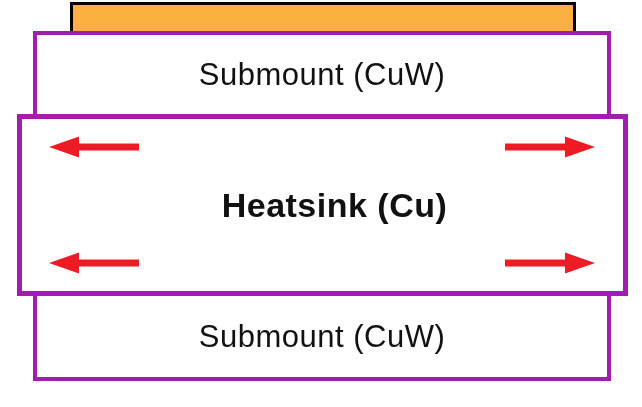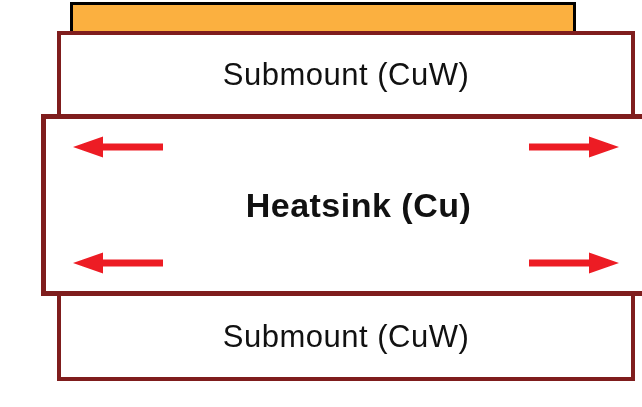--- a/index.html
+++ b/index.html
@@ -11,26 +11,25 @@
   .canvas {
     position: relative;
     width: 642px;
     height: 407px;
     background: #ffffff;
     overflow: hidden;
   }
   .layer-box {
     position: absolute;
     background: #ffffff;
-    border: 4px solid #7f1d1d;
+    border: 4px solid #a21caf;
     box-sizing: border-box;
     display: flex;
     align-items: center;
     justify-content: center;
-    margin-left: 24px;
   }
   .chip-bar {
     position: absolute;
     left: 70px;
     top: 2px;
     width: 506px;
     height: 33px;
     background: #FBB040;
     border: 3px solid #000000;
     box-sizing: border-box;

